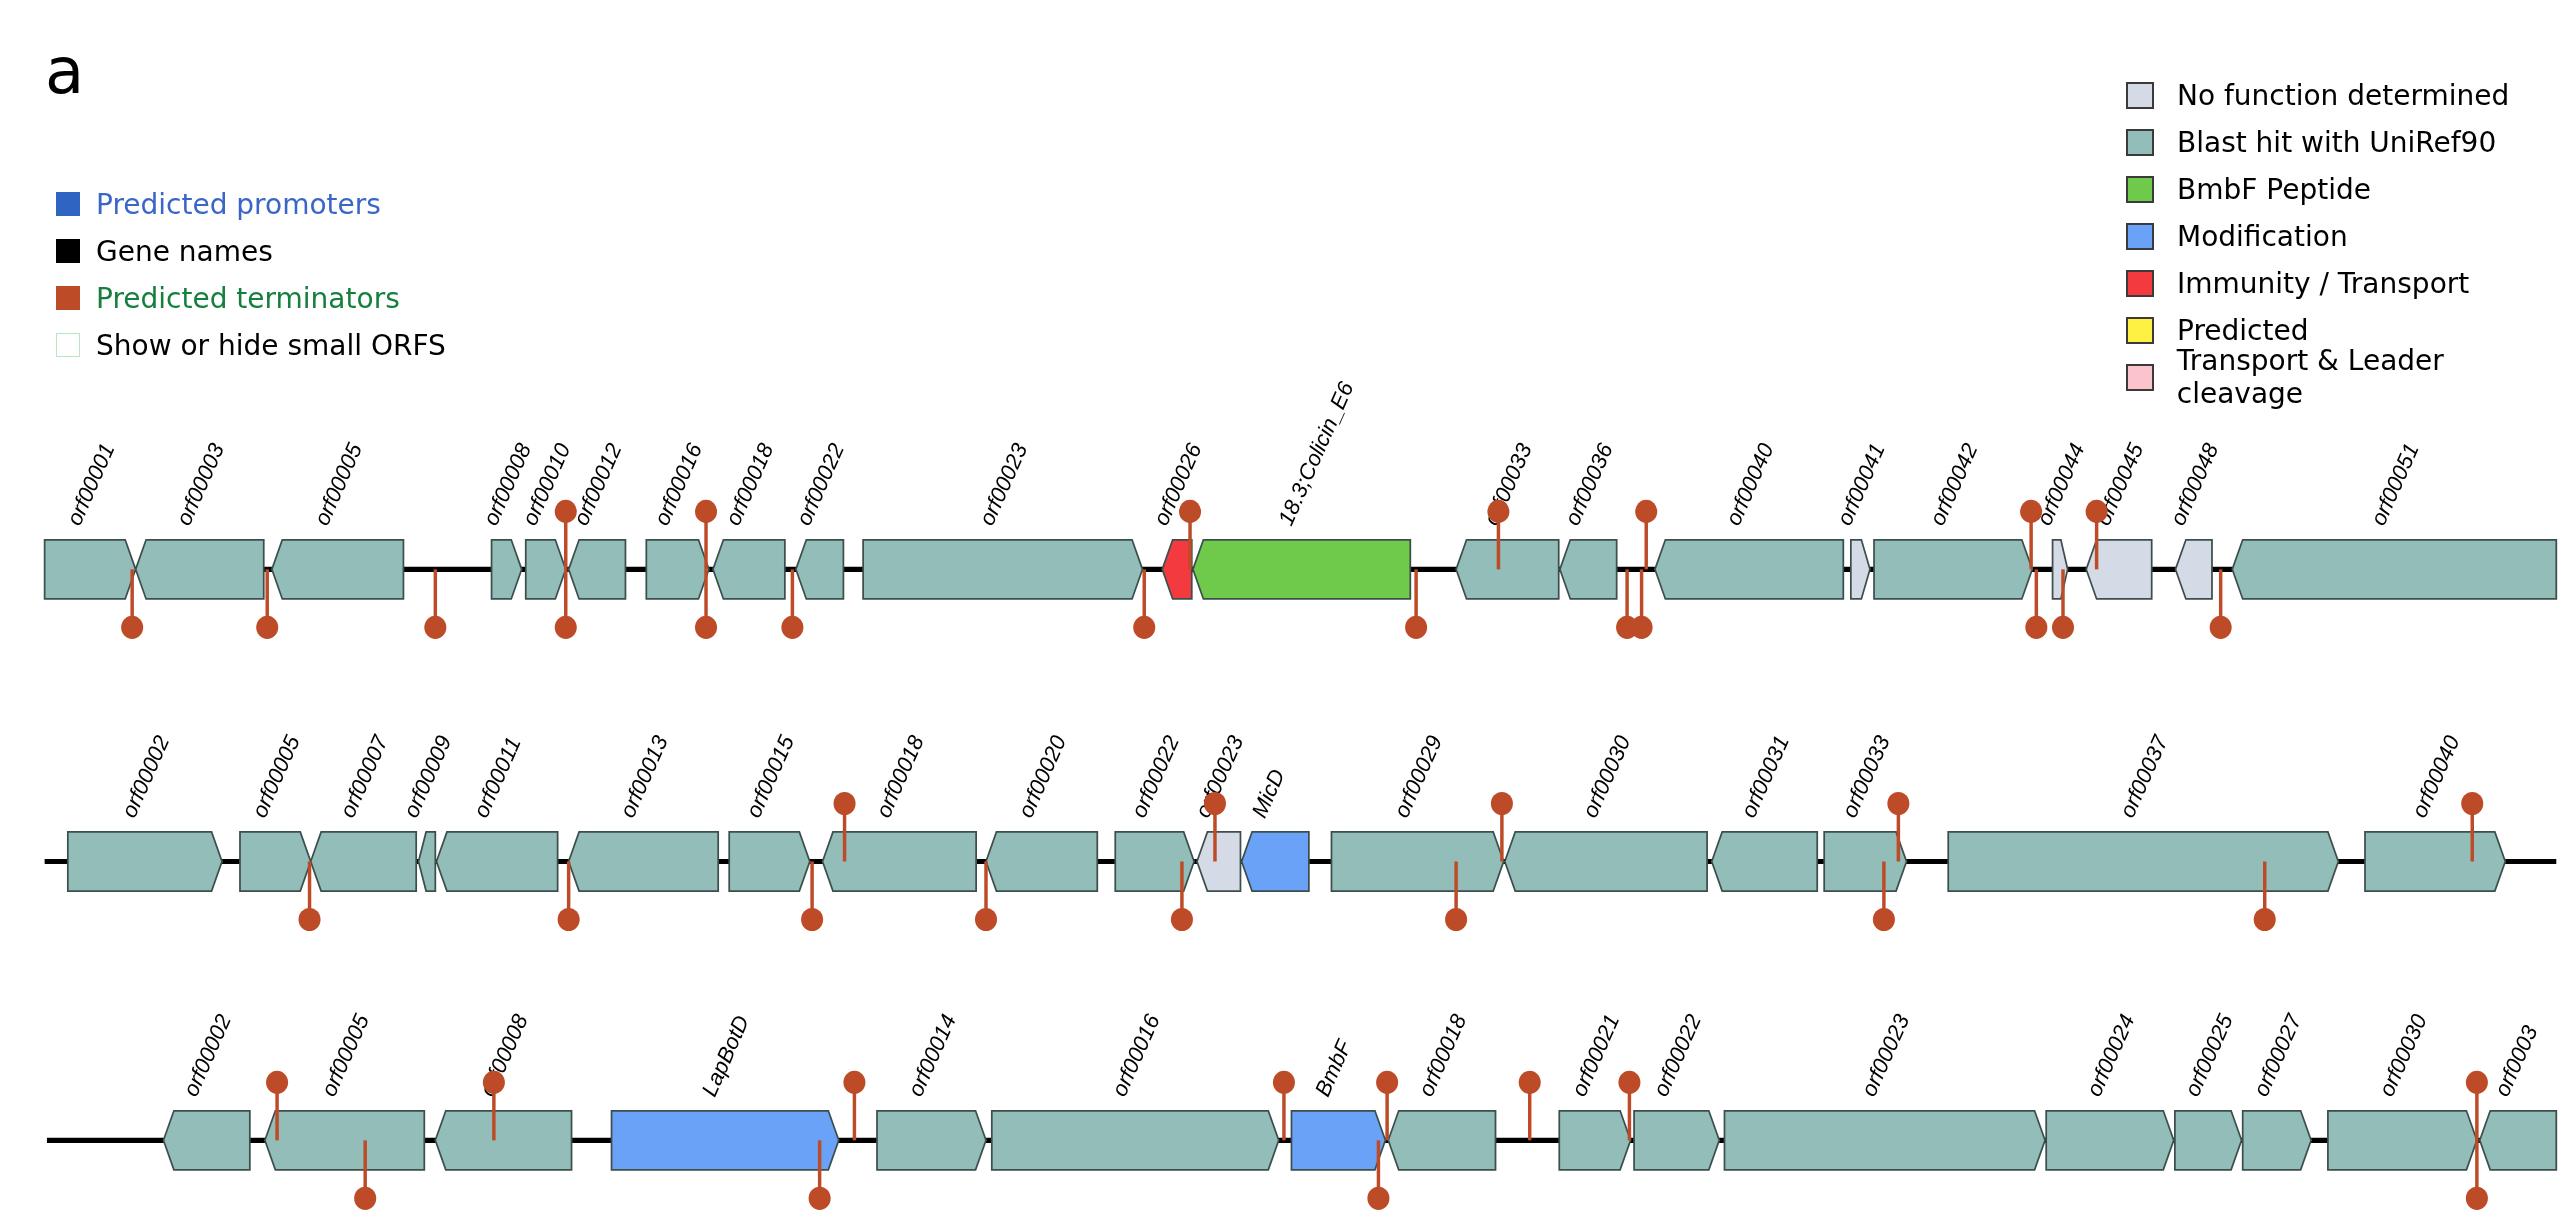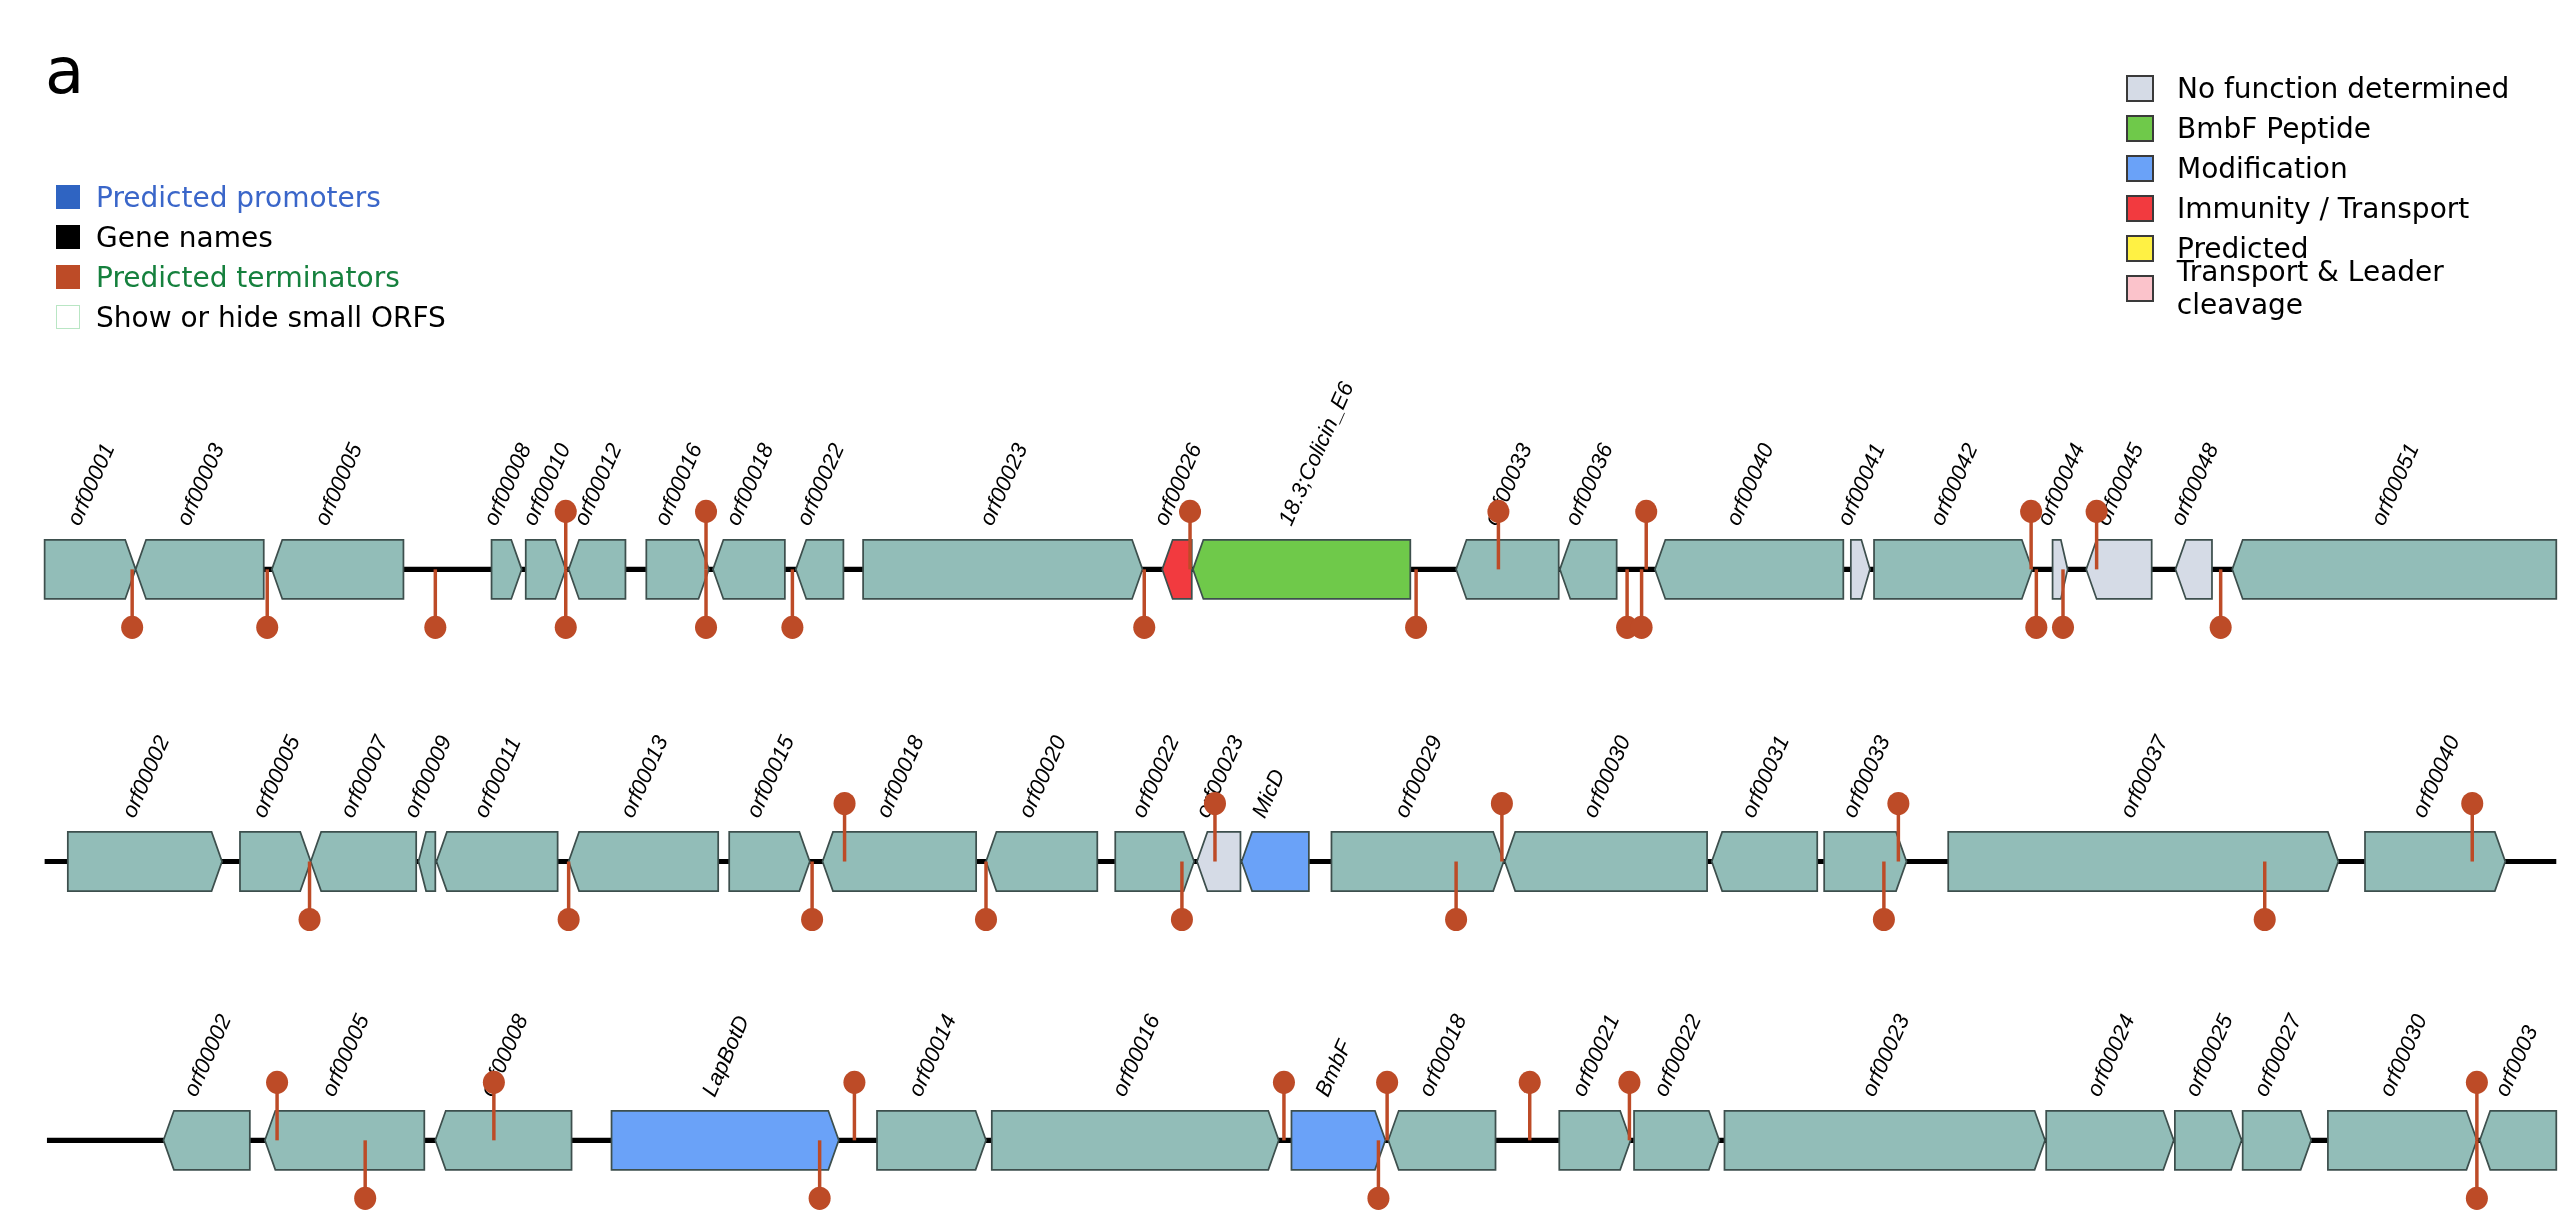--- a/index.html
+++ b/index.html
@@ -1,19 +1,19 @@
 <!DOCTYPE html>
 <html style="font-size:9.3px"><head>
 <meta charset="utf-8">
 <style>
   html,body{margin:0;padding:0;background:#fff;}
   body{width:2576px;height:1228px;position:relative;overflow:hidden;font-family:"Liberation Sans",sans-serif;}
   #panel-letter{position:absolute;left:45px;top:34px;font-size:64px;color:#000;font-family:"DejaVu Sans",sans-serif;}
   .legend{position:absolute;font-family:"DejaVu Sans",sans-serif;font-size:28px;}
-  .legend .row{display:flex;align-items:center;height:40px;}
+  .legend .row{display:flex;align-items:center;height:40px;margin-top:7px;}
   .legend .sw{width:24px;height:24px;margin-right:16px;box-sizing:border-box;}
   #left-legend{left:56px;top:177px;}
   #left-legend .row{height:40px;}
   #right-legend{left:2126px;top:68px;}
   #right-legend .row{height:40px;}
   #right-legend .sw{border:2.9px solid #3a3a3a;width:28px;height:27px;margin-right:23px;}
   #map{position:absolute;left:0;top:0;}
   .glabel{font-family:"Liberation Sans",sans-serif;font-size:38px;font-style:italic;fill:#000;}
 </style>
 </head>
@@ -37,20 +37,24 @@
   <div class="row">
     <div class="sw" style="border: 1.7px solid rgb(185, 230, 196); background: rgb(255, 255, 255);"></div>
     <span style="color: #000000;">Show or hide small ORFS</span>
   </div>
 </div>
 
 <div id="right-legend" class="legend">
   <div class="row">
       <div class="sw" style="background: rgb(213, 219, 230);"></div>
       <span>No function determined</span>
+    </div>
+  <div class="row">
+      <div class="sw" style="background: rgb(146, 189, 184);"></div>
+      <span>Blast hit with UniRef90</span>
     </div>
   <div class="row">
       <div class="sw" style="background: rgb(111, 201, 74);"></div>
       <span>BmbF Peptide</span>
     </div>
   <div class="row">
       <div class="sw" style="background: rgb(106, 162, 248);"></div>
       <span>Modification</span>
     </div>
   <div class="row">

